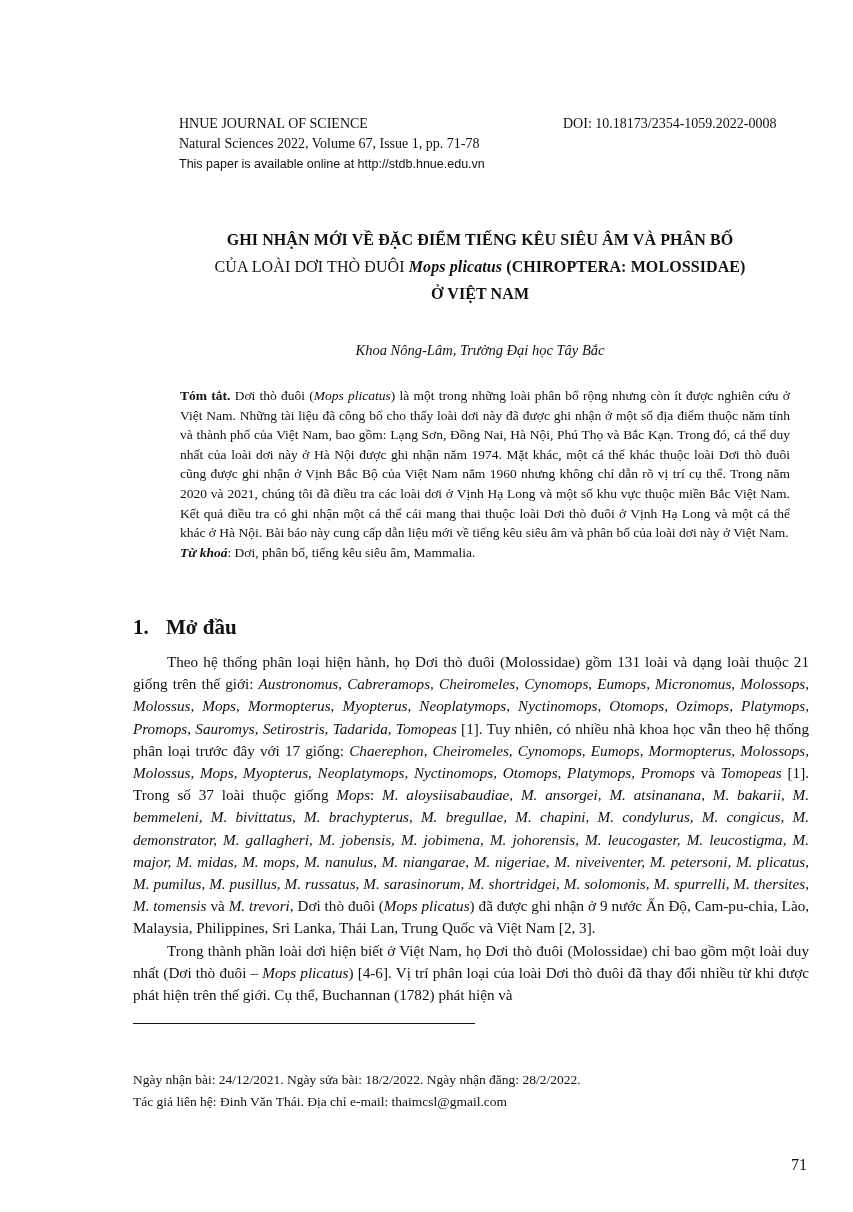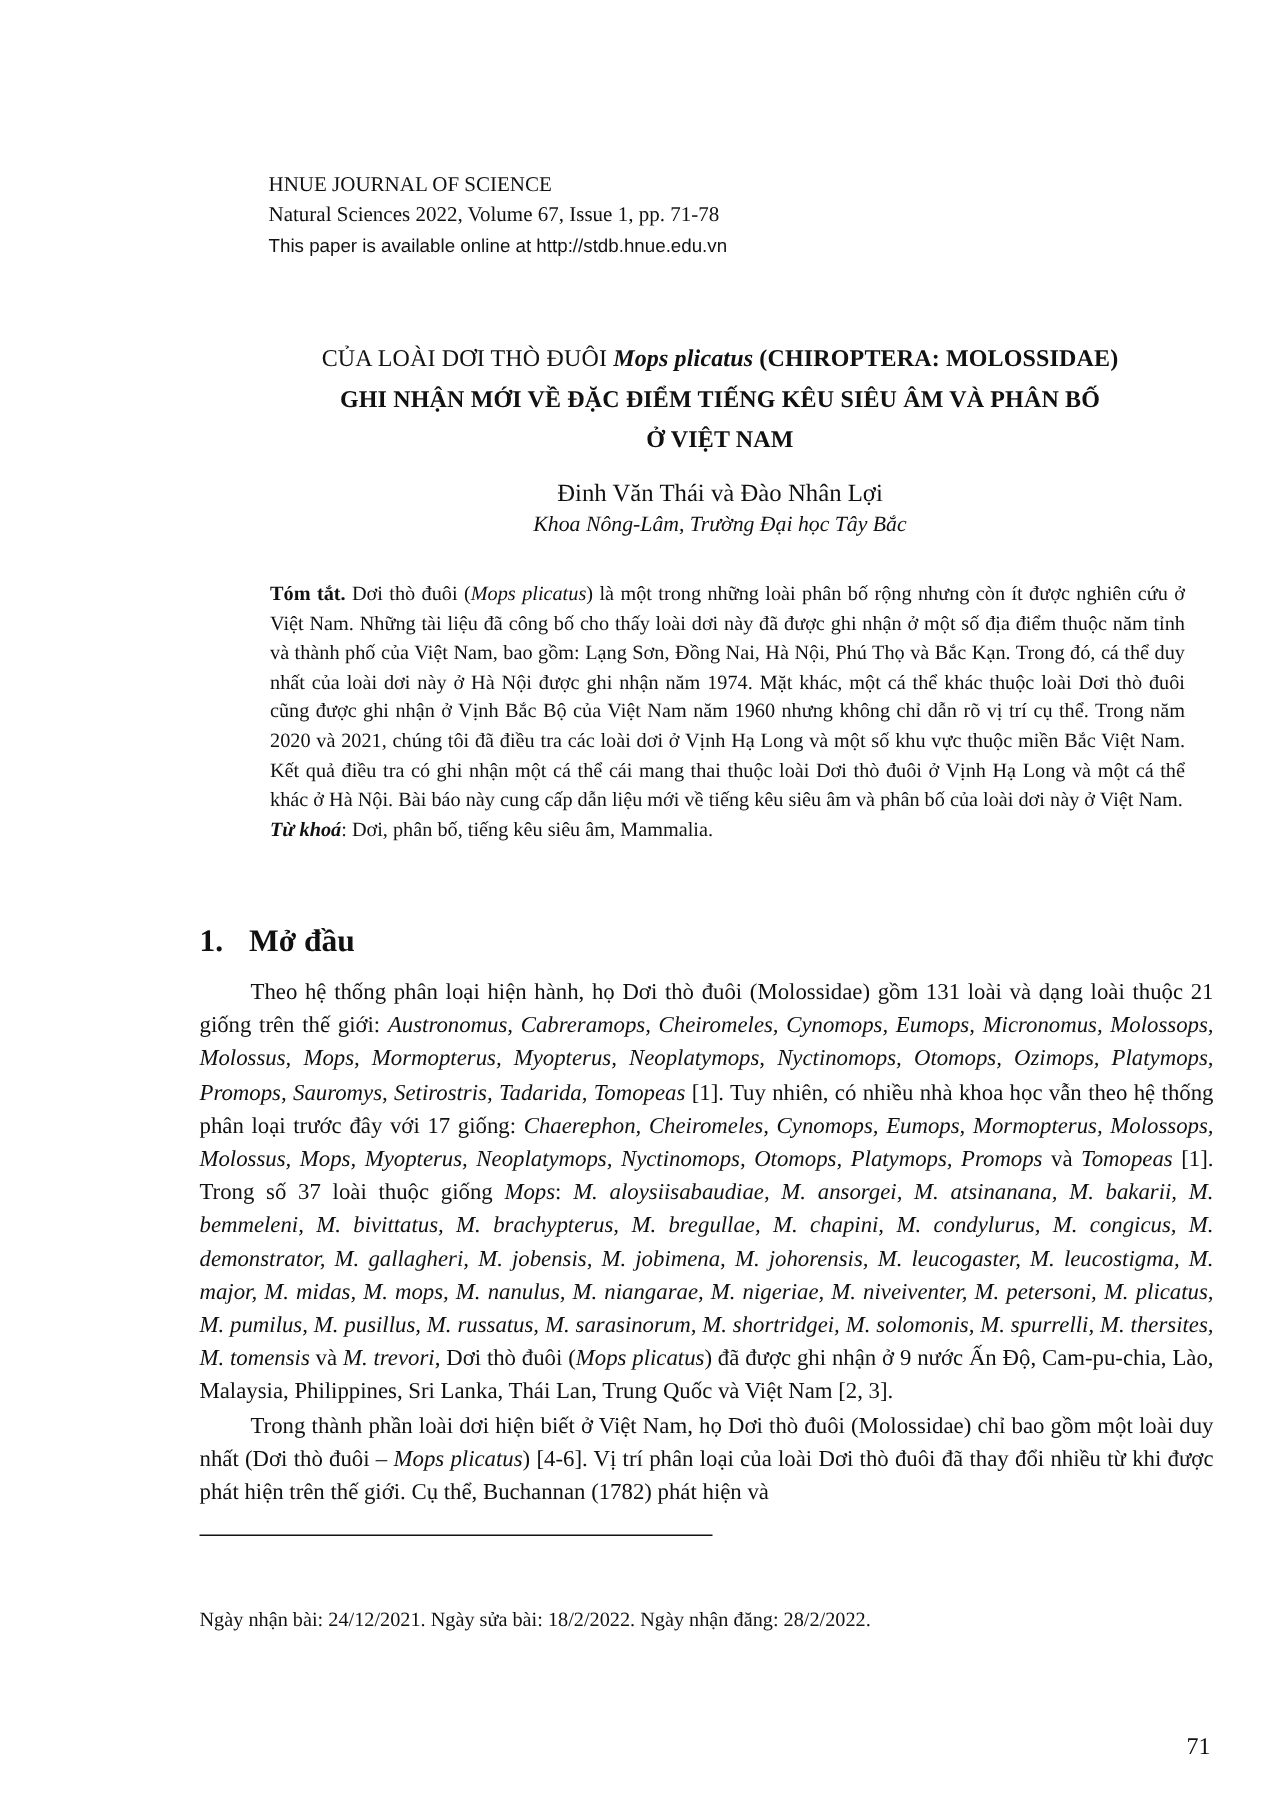--- a/index.html
+++ b/index.html
@@ -42,43 +42,44 @@
 </head>
 <body>
 
 <div class="page">
 
   <div class="hdr hdr-left">
     <div>HNUE JOURNAL OF SCIENCE</div>
     <div>Natural Sciences 2022, Volume 67, Issue 1, pp. 71-78</div>
     <div class="hdr-small">This paper is available online at http://stdb.hnue.edu.vn</div>
   </div>
+  <div class="hdr hdr-right">DOI: 10.18173/2354-1059.2022-0008</div>
 
   <div class="title">
+    <div>GHI NHẬN MỚI VỀ ĐẶC ĐIỂM TIẾNG KÊU SIÊU ÂM VÀ PHÂN BỐ</div>
     <div><span style="font-weight:normal">CỦA LOÀI DƠI THÒ ĐUÔI </span><span class="it">Mops plicatus</span><span> (CHIROPTERA: MOLOSSIDAE)</span></div>
-    <div>GHI NHẬN MỚI VỀ ĐẶC ĐIỂM TIẾNG KÊU SIÊU ÂM VÀ PHÂN BỐ</div>
     <div>Ở VIỆT NAM</div>
   </div>
 
-  <div class="authors">Đinh Văn Thái và Đào Nhân Lợi</div>
   <div class="affil">Khoa Nông-Lâm, Trường Đại học Tây Bắc</div>
 
   <div class="abstract">
     <div><b>Tóm tắt.</b><span> Dơi thò đuôi (</span><i>Mops plicatus</i><span>) là một trong những loài phân bố rộng nhưng còn ít được nghiên cứu ở Việt Nam. Những tài liệu đã công bố cho thấy loài dơi này đã được ghi nhận ở một số địa điểm thuộc năm tỉnh và thành phố của Việt Nam, bao gồm: Lạng Sơn, Đồng Nai, Hà Nội, Phú Thọ và Bắc Kạn. Trong đó, cá thể duy nhất của loài dơi này ở Hà Nội được ghi nhận năm 1974. Mặt khác, một cá thể khác thuộc loài Dơi thò đuôi cũng được ghi nhận ở Vịnh Bắc Bộ của Việt Nam năm 1960 nhưng không chỉ dẫn rõ vị trí cụ thể. Trong năm 2020 và 2021, chúng tôi đã điều tra các loài dơi ở Vịnh Hạ Long và một số khu vực thuộc miền Bắc Việt Nam. Kết quả điều tra có ghi nhận một cá thể cái mang thai thuộc loài Dơi thò đuôi ở Vịnh Hạ Long và một cá thể khác ở Hà Nội. Bài báo này cung cấp dẫn liệu mới về tiếng kêu siêu âm và phân bố của loài dơi này ở Việt Nam.</span></div>
     <div class="keywords"><b><i>Từ khoá</i></b><span>: Dơi, phân bố, tiếng kêu siêu âm, Mammalia.</span></div>
   </div>
 
   <div class="section-title">
     <span class="num">1.</span><span>Mở đầu</span>
   </div>
 
   <div class="body-text">
     <p><span>Theo hệ thống phân loại hiện hành, họ Dơi thò đuôi (Molossidae) gồm 131 loài và dạng loài thuộc 21 giống trên thế giới: </span><i>Austronomus, Cabreramops, Cheiromeles, Cynomops, Eumops, Micronomus, Molossops, Molossus, Mops, Mormopterus, Myopterus, Neoplatymops, Nyctinomops, Otomops, Ozimops, Platymops, Promops, Sauromys, Setirostris, Tadarida, Tomopeas</i><span> [1].  Tuy nhiên, có nhiều nhà khoa học vẫn theo hệ thống phân loại trước đây với 17 giống: </span><i>Chaerephon, Cheiromeles, Cynomops, Eumops, Mormopterus, Molossops, Molossus, Mops, Myopterus, Neoplatymops, Nyctinomops, Otomops, Platymops, Promops</i><span> và </span><i>Tomopeas</i><span>  [1]. Trong số 37 loài thuộc giống </span><i>Mops</i><span>: </span><i>M. aloysiisabaudiae, M. ansorgei, M. atsinanana, M. bakarii, M. bemmeleni, M. bivittatus, M. brachypterus, M. bregullae, M. chapini, M. condylurus, M. congicus, M. demonstrator, M. gallagheri, M. jobensis, M. jobimena, M. johorensis, M. leucogaster, M. leucostigma, M. major, M. midas, M. mops, M. nanulus, M. niangarae, M. nigeriae, M. niveiventer, M. petersoni, M. plicatus, M. pumilus, M. pusillus, M. russatus, M. sarasinorum, M. shortridgei, M. solomonis, M. spurrelli, M. thersites, M. tomensis</i><span> và </span><i>M. trevori</i><span>, Dơi thò đuôi (</span><i>Mops plicatus</i><span>) đã được ghi nhận ở 9 nước Ấn Độ, Cam-pu-chia, Lào, Malaysia, Philippines, Sri Lanka, Thái Lan, Trung Quốc và Việt Nam [2, 3].</span></p>
     <p><span>Trong thành phần loài dơi hiện biết ở Việt Nam, họ Dơi thò đuôi (Molossidae) chỉ bao gồm một loài duy nhất (Dơi thò đuôi – </span><i>Mops plicatus</i><span>) [4-6]. Vị trí phân loại của loài Dơi thò đuôi đã thay đổi nhiều từ khi được phát hiện trên thế giới. Cụ thể, Buchannan (1782) phát hiện và</span></p>
   </div>
 
   <div class="footrule"></div>
   <div class="footnotes">
     <div>Ngày nhận bài: 24/12/2021. Ngày sửa bài: 18/2/2022. Ngày nhận đăng: 28/2/2022.</div>
+    <div>Tác giả liên hệ: Đinh Văn Thái. Địa chỉ e-mail: thaimcsl@gmail.com</div>
   </div>
 
   <div class="pagenum">71</div>
 </div>
 
 </body></html>

